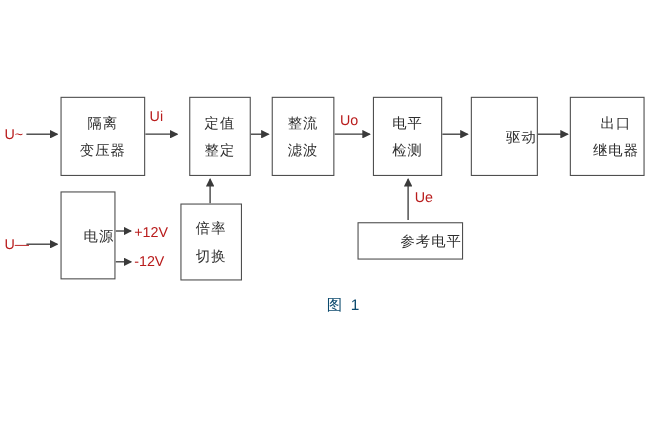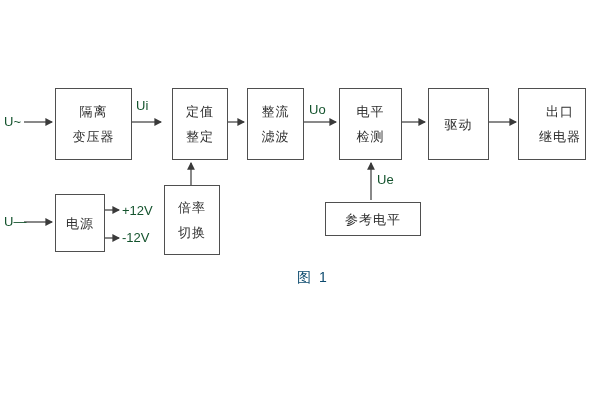--- a/index.html
+++ b/index.html
@@ -28,25 +28,25 @@
     flex-direction: column;
     align-items: center;
     justify-content: center;
     gap: 12px;
     font-size: 13px;
     letter-spacing: 1px;
     color: #2e2e2e;
     line-height: 1;
     white-space: nowrap;
   }
-  .block.single { gap: 0; }
+  .block.single { gap: 0; align-items: flex-end; }
   .lbl {
     position: absolute;
     font-size: 13px;
-    color: #14532d;
+    color: #b91c1c;
     white-space: nowrap;
     line-height: 1;
   }
   .caption {
     position: absolute;
     font-size: 14px;
     color: #0c4a6e;
     letter-spacing: 2px;
     line-height: 1;
   }
@@ -110,21 +110,21 @@
 
   <div class="block single" style="left:428px; top:88px; width:61px; height:72px;">
     <span>驱动</span>
   </div>
 
   <div class="block" style="left:518px; top:88px; width:68px; height:72px;padding-left:16px;">
     <span>出口</span>
     <span>继电器</span>
   </div>
 
-  <div class="block single" style="left:55px; top:194px; width:50px; height:58px;">
+  <div class="block single" style="left:55px; top:174px; width:50px; height:80px;">
     <span>电源</span>
   </div>
 
   <div class="block" style="left:164px; top:185px; width:56px; height:70px;">
     <span>倍率</span>
     <span>切换</span>
   </div>
 
   <div class="block single" style="left:325px; top:202px; width:96px; height:34px;">
     <span>参考电平</span>

